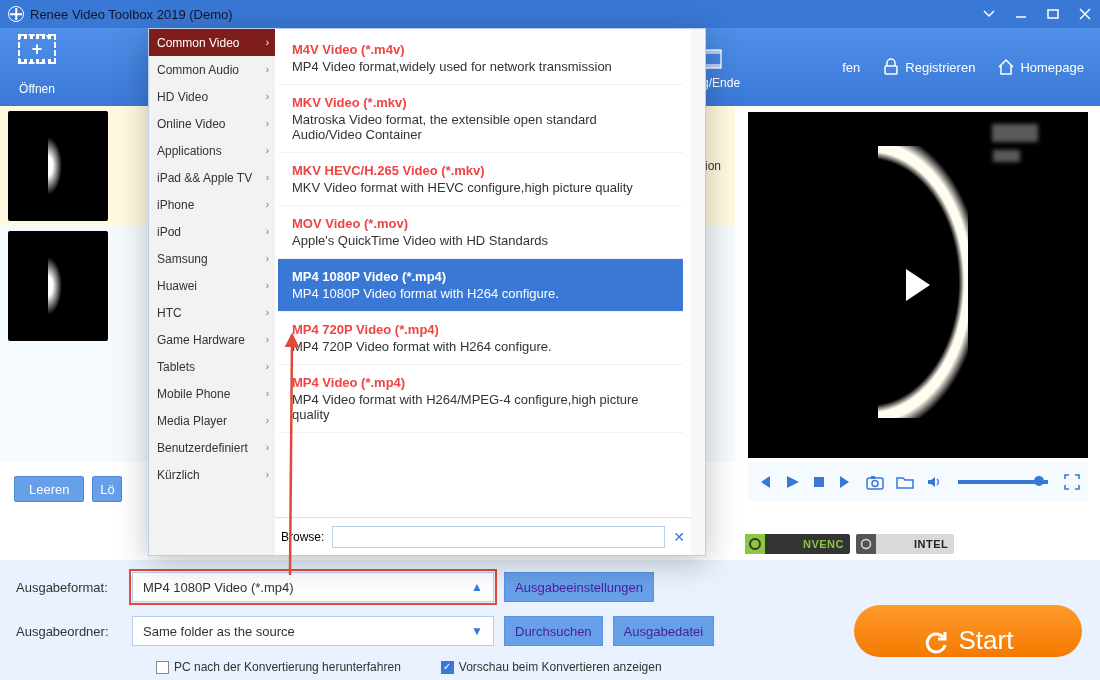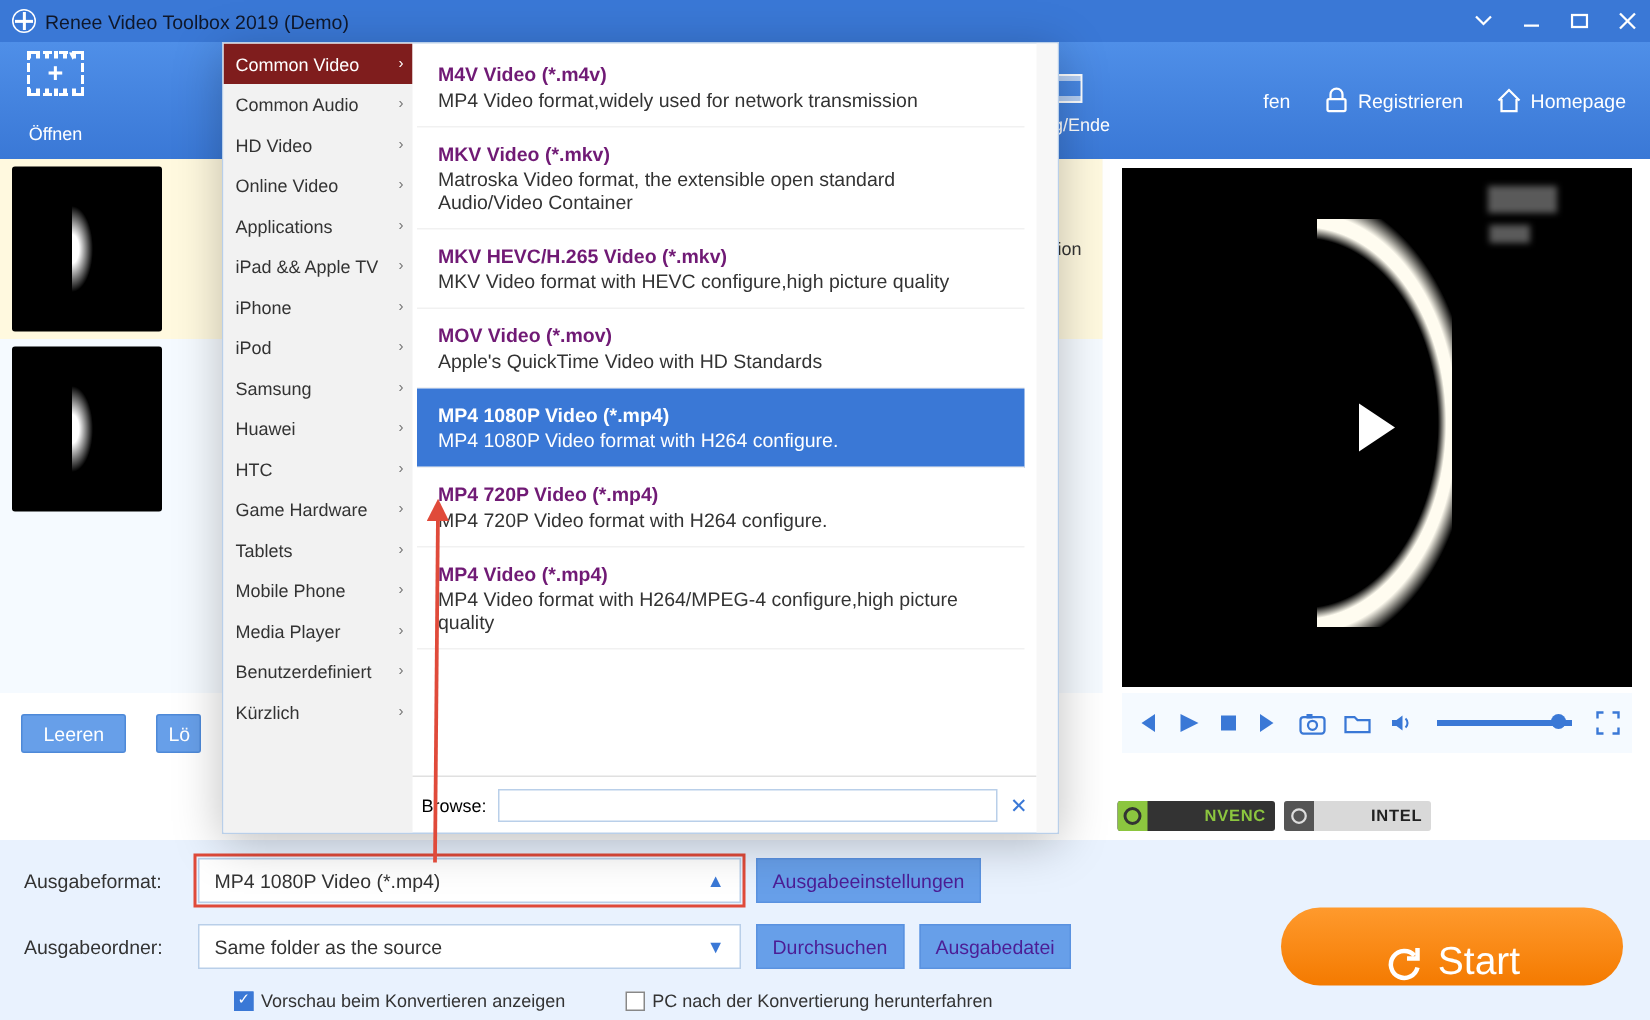--- a/index.html
+++ b/index.html
@@ -64,21 +64,21 @@
   
   .dropdown { position:absolute; left:148px; top:28px; width:558px; height:528px; background:#fff; border:1px solid #b9cfe9; box-shadow:0 6px 30px rgba(0,0,0,0.25); display:flex;}
   .dd-left { width:126px; background:#f2f2f2; overflow-y:auto; font-size:12px;}
   .dd-left .cat { height:27px; display:flex; align-items:center; padding-left:8px; padding-right:6px; justify-content:space-between; cursor:pointer; color:#333;}
   .dd-left .cat.selected{ background:#7f1d1d; color:#fff;}
   .dd-left .cat .chev{color:#777;font-size:10px;}
   .dd-left .cat.selected .chev{color:#fff;}
   .dd-right { flex:1; display:flex; flex-direction:column;}
   .dd-list { flex:1; overflow-y:auto; padding:3px 8px 3px 3px;}
   .dd-item{ padding:10px 14px; font-size:13px; border-bottom:1px solid #f1f1f1; cursor:pointer;}
-  .dd-item .name{font-weight:bold; color:#701a75;}
+  .dd-item .name{font-weight:bold; color:#ef4444;}
   .dd-item .desc{color:#333; margin-top:2px;}
   .dd-item.selected{ background:#3a78d6; color:#fff;}
   .dd-item.selected .name, .dd-item.selected .desc{color:#fff;}
   .dd-browse{ height:38px; border-top:1px solid #e0e0e0; display:flex; align-items:center; padding:0 6px; gap:8px; font-size:12px;}
   .dd-browse input{flex:1;height:22px;border:1px solid #b9cfe9;padding:0 6px; font-size:12px;}
   .dd-scrollbar { width:14px; background:#f7f7f7;}
 
   .arrow-svg{position:absolute; left:282px; top:330px; pointer-events:none; z-index:5;}
 </style>
 </head>
@@ -166,21 +166,21 @@
   <div class="file-row" style="background:#fff9df;">
     <div class="thumb"></div>
     <div style="flex:1;font-size:12px;color:#333;text-align:right;padding-right:6px;">ition</div>
   </div>
   <div class="file-row">
     <div class="thumb"></div>
   </div>
 </div>
 <div class="file-actions">
   <button class="btn-blue">Leeren</button>
-  <button class="btn-blue" style="width:30px;padding:0;margin-left:12px;">Lö</button>
+  <button class="btn-blue" style="width:30px;padding:0;">Lö</button>
 </div>
 
 <div class="preview">
   <div class="blur b1"></div>
   <div class="blur b2"></div>
   <div class="crescent"></div>
   <div class="play-overlay"></div>
 </div>
 <div class="media-controls">
   <div class="mc">
@@ -261,26 +261,26 @@
     <label>Ausgabeordner:</label>
     <div class="combo">
       <span>Same folder as the source</span>
       <span class="arrow">▼</span>
     </div>
     <button class="btn-mid">Durchsuchen</button>
     <button class="btn-mid">Ausgabedatei</button>
   </div>
   <div class="check-row">
     <label>
+        <span class="cb"></span>
+        <span>PC nach der Konvertierung herunterfahren</span>
+      </label>
+    <label>
         <span class="cb checked"></span>
         <span>Vorschau beim Konvertieren anzeigen</span>
-      </label>
-    <label>
-        <span class="cb"></span>
-        <span>PC nach der Konvertierung herunterfahren</span>
       </label>
   </div>
   <button class="btn-orange" style="position:absolute;right:18px;top:18px;">
     <svg width="26" height="26" viewBox="0 0 26 26">
         <path d="M20 7a9 9 0 10 2 8" fill="none" stroke="#fff" stroke-width="3"></path>
         <path d="M22 2v7h-7" fill="none" stroke="#fff" stroke-width="3"></path>
       </svg>
     <span>Start</span>
   </button>
 </div>

